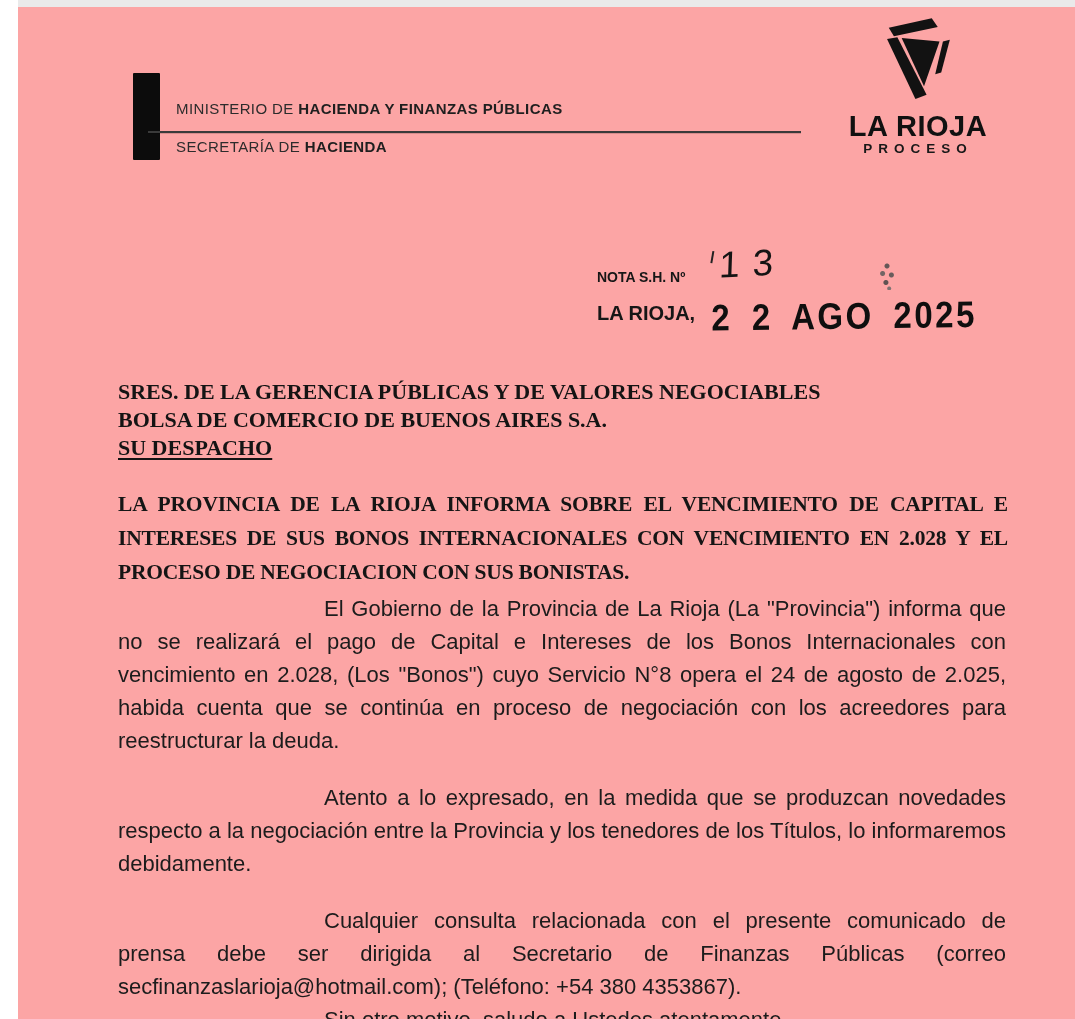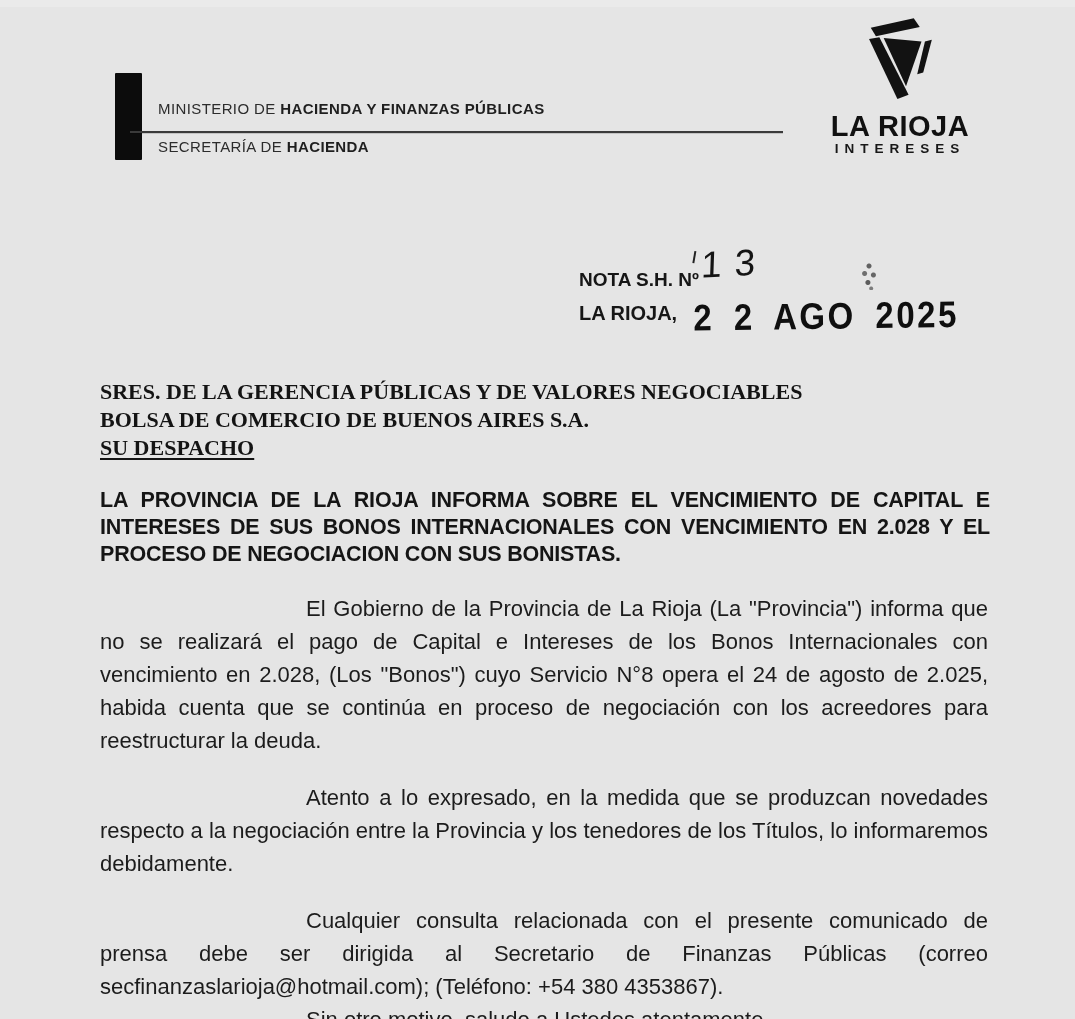--- a/index.html
+++ b/index.html
@@ -4,38 +4,38 @@
 <style>
   html,body{margin:0;padding:0;}
   body{
     width:1075px;height:1019px;
     background:#ffffff;
     font-family:"Liberation Sans", sans-serif;
     color:#1b1b1b;
     position:relative;
     overflow:hidden;
   }
-  .page{position:absolute;inset:0;background:#e5e5e5;}
+  .page{position:absolute;inset:0;background:#fca5a5;margin-left:18px;}
   .scan-edge{position:absolute;left:0;top:0;width:100%;height:7px;background:#eaeaea;}
 
   
   .lh-bar{position:absolute;left:115px;top:73px;width:27px;height:87px;background:#0c0c0c;border-radius:1px;}
   .lh-line1{position:absolute;left:158px;top:100px;font-size:15px;letter-spacing:.4px;color:#2c2c2c;white-space:nowrap;}
   .lh-line1 .strong, .lh-line2 .strong{font-weight:700;color:#1f1f1f;}
   .lh-rule{position:absolute;left:130px;top:131px;width:653px;height:2px;background:#3a3a3a;box-shadow:0 1px 0 rgba(0,0,0,.15);}
   .lh-line2{position:absolute;left:158px;top:138px;font-size:15px;letter-spacing:.4px;color:#2c2c2c;white-space:nowrap;}
 
   
   .logo{position:absolute;left:820px;top:14px;width:160px;text-align:center;}
   .logo svg{display:block;margin:0 auto;width:86px;height:98px;}
   .logo-name{font-size:29px;font-weight:800;letter-spacing:.5px;color:#111;line-height:28px;white-space:nowrap;}
   .logo-sub{font-size:13.5px;font-weight:600;letter-spacing:6px;color:#181818;margin-top:1px;white-space:nowrap;}
 
   
-  .ref-nota{position:absolute;left:579px;top:269px;font-size:19px;font-weight:700;color:#161616;white-space:nowrap;}
+  .ref-nota{position:absolute;left:579px;top:269px;font-size:14px;font-weight:700;color:#161616;white-space:nowrap;}
   .ref-num{
     position:absolute;left:701px;top:243px;
     font-size:37px;font-weight:400;color:#141414;
     letter-spacing:13px;
     transform:rotate(-3deg) skewX(-5deg);
     white-space:nowrap;
   }
   .ref-num::before{ 
     content:"";position:absolute;left:-8px;top:6px;width:2px;height:12px;background:#222;transform:rotate(8deg);
   }
@@ -61,21 +61,21 @@
   }
 
   
   .recipient{position:absolute;left:100px;top:378px;font-family:"Liberation Serif", serif;font-weight:700;font-size:22px;line-height:28px;color:#141414;}
   .recipient .underl{text-decoration:underline;text-decoration-thickness:2px;text-underline-offset:3px;font-family:Liberation Serif, serif;}
 
   
   .subject{
     position:absolute;left:100px;top:487px;width:890px;
     font-size:21.5px;font-weight:700;letter-spacing:-.2px;
-    line-height:27px;color:#151515;text-align:justify;
+    line-height:34px;color:#151515;text-align:justify;font-family:Liberation Serif, serif;
   }
 
   
   .bodytext{position:absolute;left:100px;top:592px;width:888px;font-size:22px;line-height:33px;color:#1c1c1c;}
   .bodytext p{margin:0 0 24px 0;text-align:justify;text-indent:206px;}
   .bodytext p.last{margin-bottom:0;}
   .closing{margin-top:6px;text-indent:206px;text-align:left;}
 </style>
 </head>
 <body>
@@ -90,21 +90,21 @@
   <div class="lh-line2"><span>SECRETARÍA DE </span><span class="strong">HACIENDA</span></div>
 
   <div class="logo">
     <svg viewBox="0 0 100 110" aria-hidden="true">
       <polygon points="16,14 66,3 73,13 22,24" fill="#121212"></polygon>
       <polygon points="14,27 26,25 60,92 47,97" fill="#121212"></polygon>
       <polygon points="31,26 75,30 57,82" fill="#121212"></polygon>
       <polygon points="79,30 87,28 77,66 70,68" fill="#121212"></polygon>
     </svg>
     <div class="logo-name">LA RIOJA</div>
-    <div class="logo-sub">INTERESES</div>
+    <div class="logo-sub">PROCESO</div>
   </div>
 
   <div class="ref-nota">NOTA S.H. Nº</div>
   <div class="ref-num">13</div>
   <div class="smudge"></div>
   <div class="ref-place">LA RIOJA,</div>
   <div class="ref-stamp">2 2 AGO 2025</div>
 
   <div class="recipient">
     <div>SRES. DE LA GERENCIA PÚBLICAS Y DE VALORES NEGOCIABLES</div>

